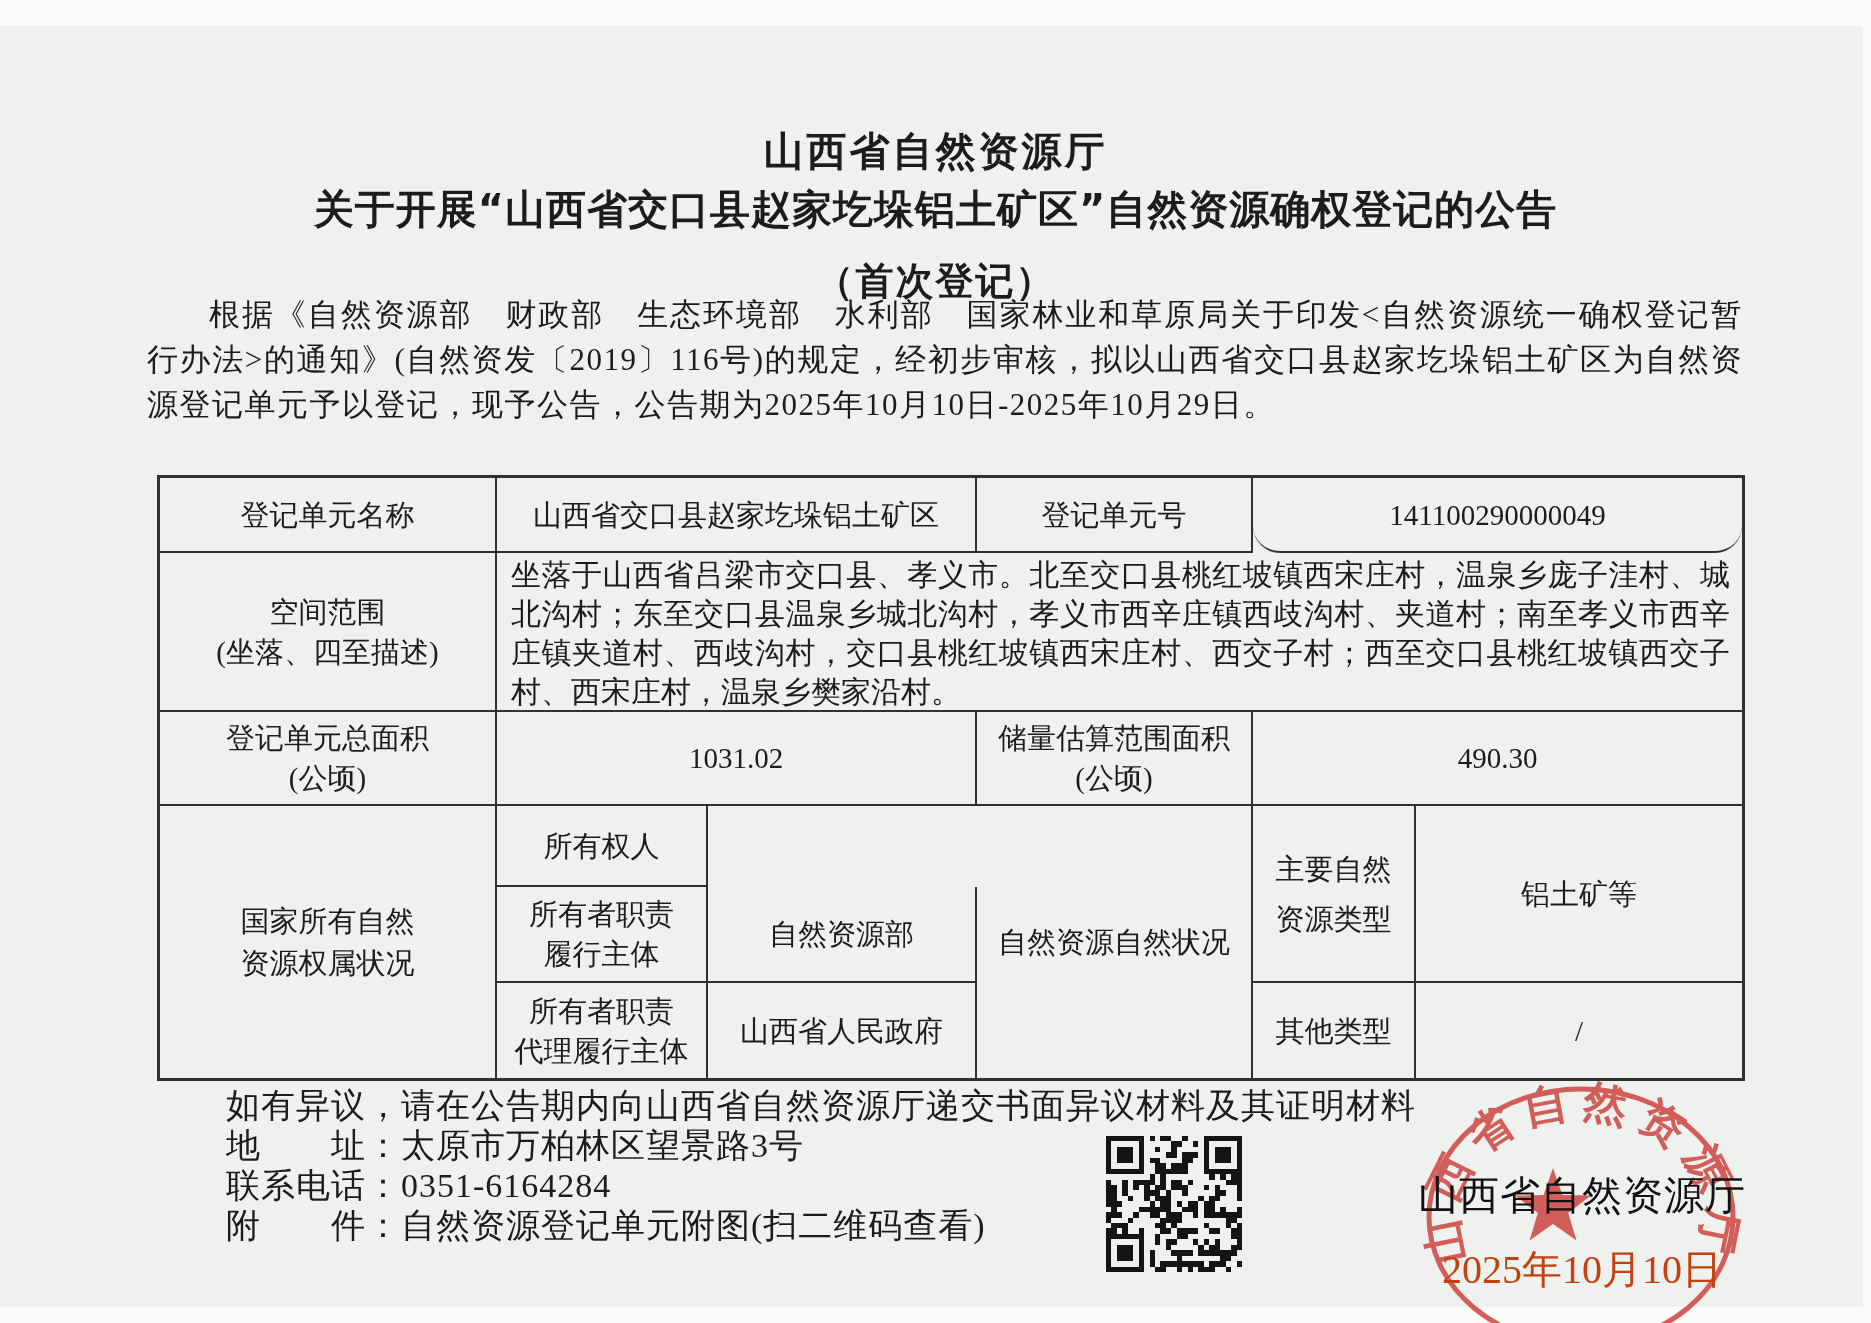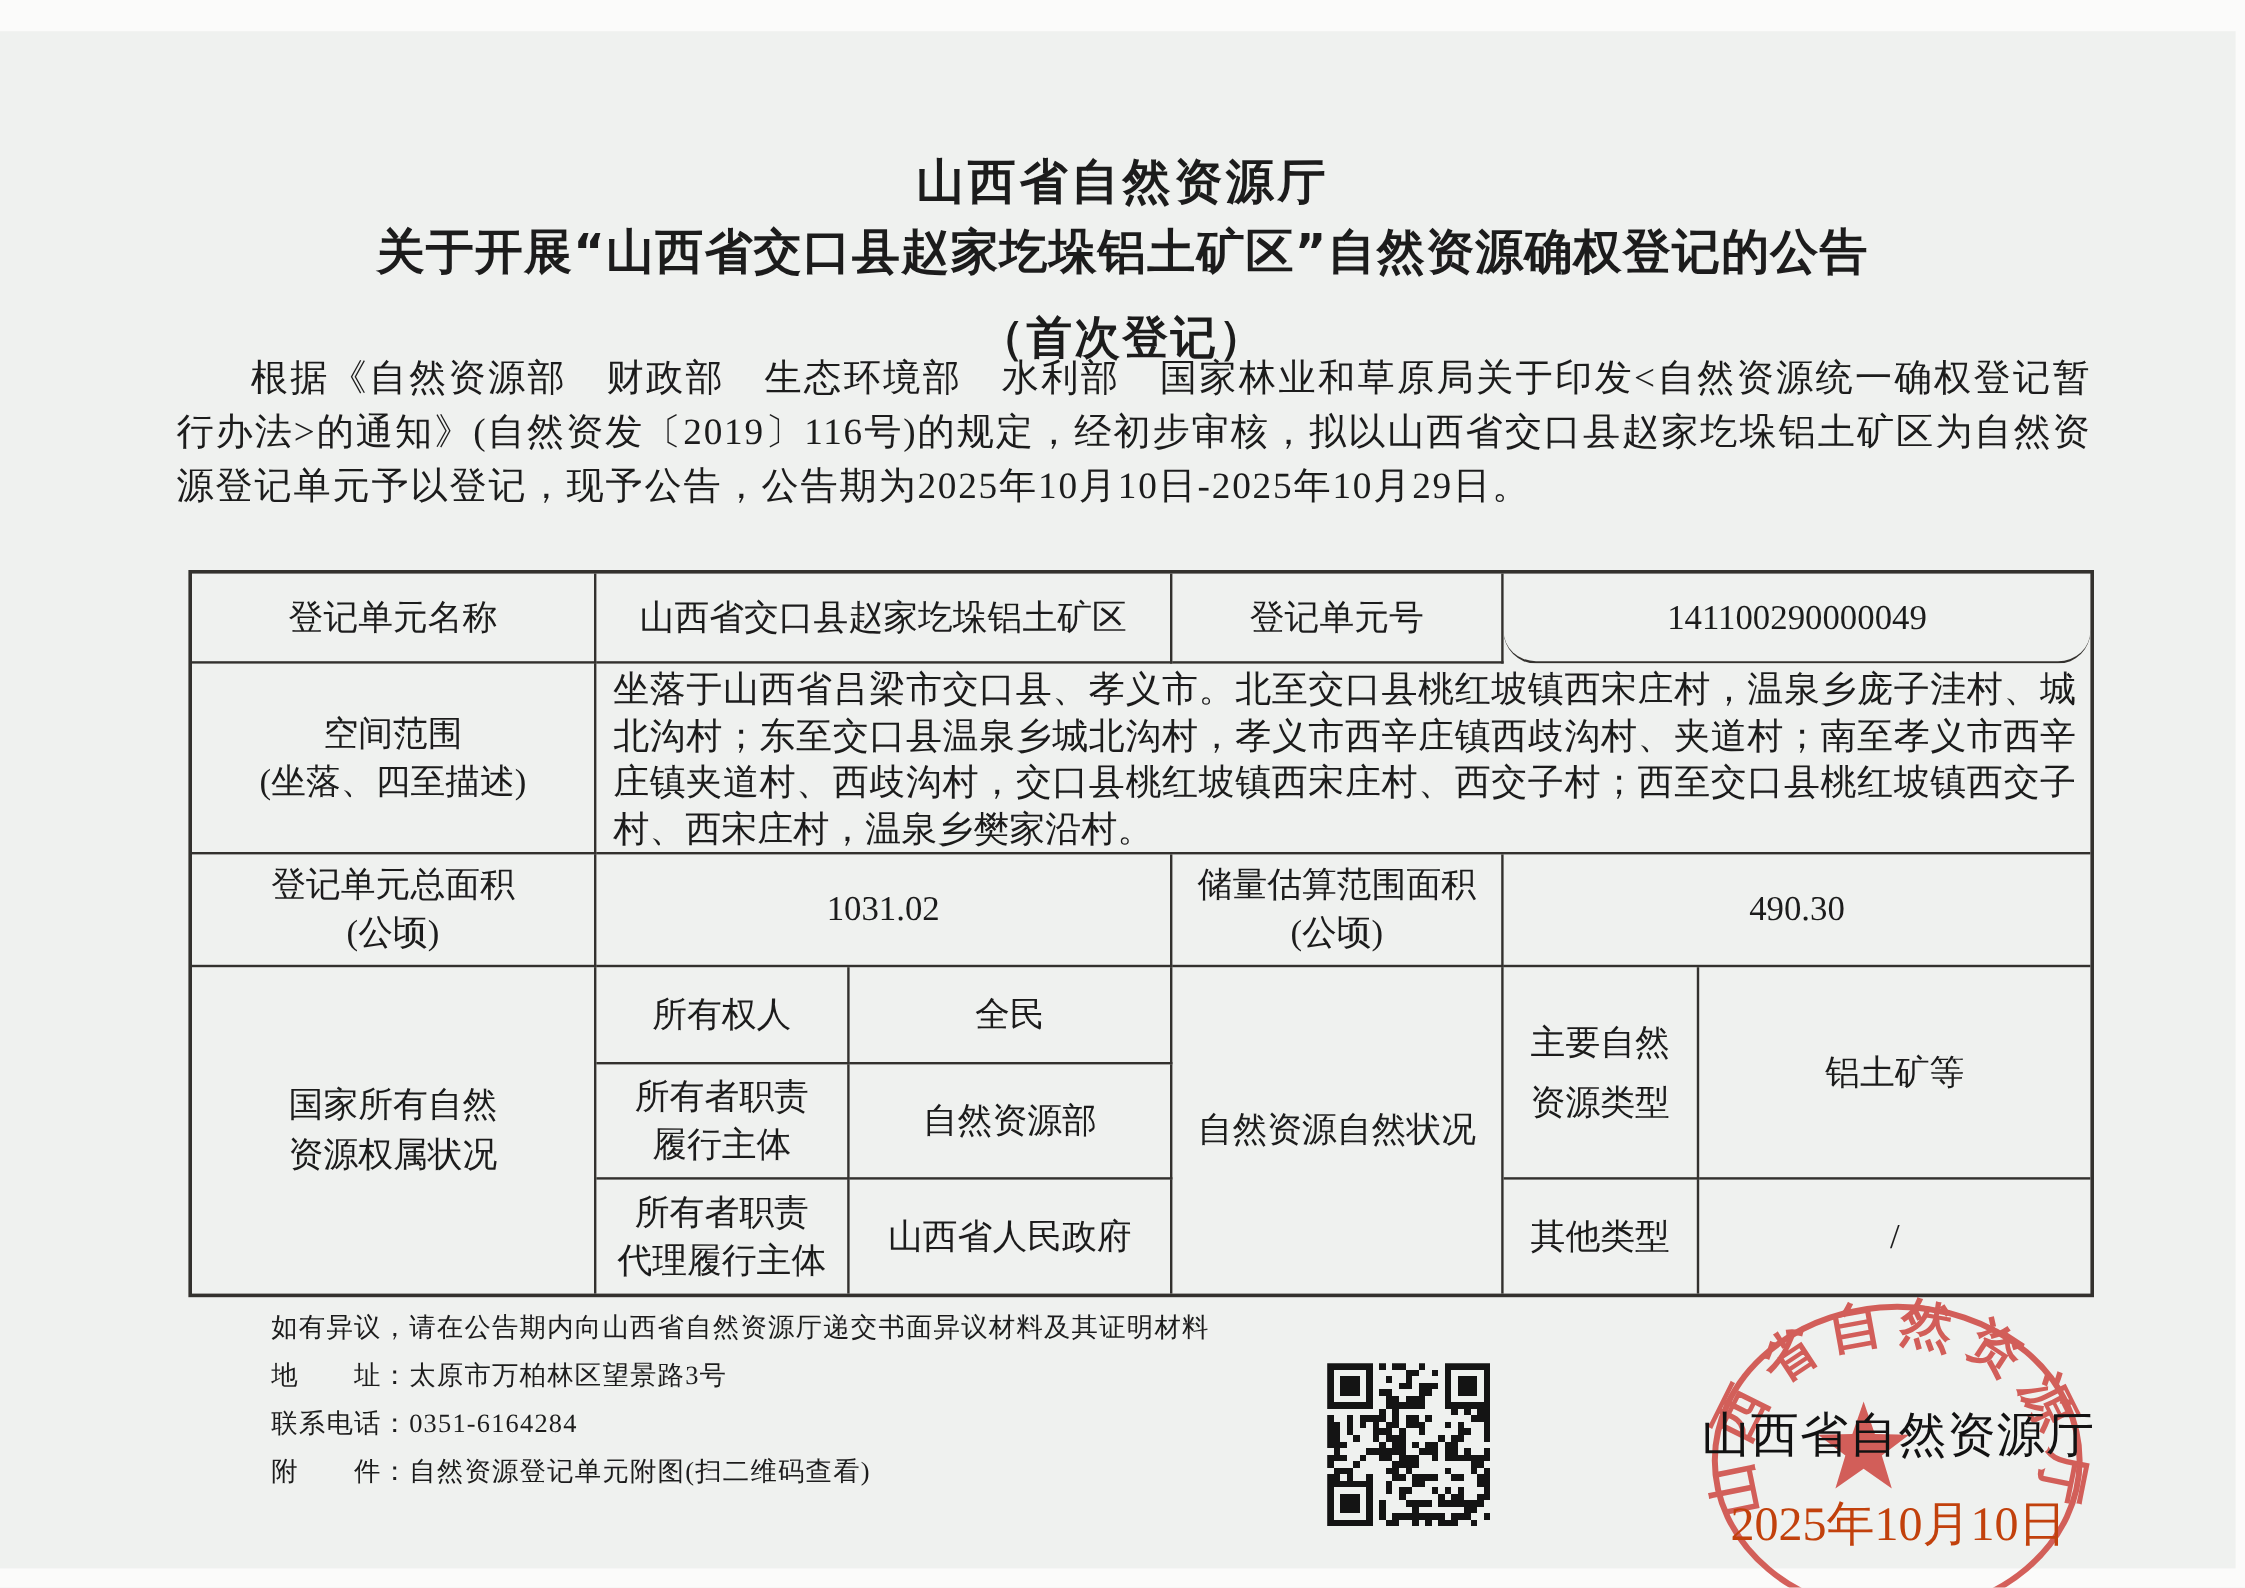--- a/index.html
+++ b/index.html
@@ -64,21 +64,21 @@
   .cell.scope-text{
     display:block;
     text-align:justify;white-space:normal;
     font-size:30px;line-height:39px;
     padding:2px 12px 0 14px;
   }
   .cell.tight{line-height:40px;}
 
   .footer-notes{
     position:absolute;left:226px;top:1086px;width:1100px;
-    font-size:22px;line-height:40px;letter-spacing:1px;
+    font-size:34px;line-height:40px;letter-spacing:1px;
   }
   .footer-notes div{white-space:pre;}
 
   .qr{position:absolute;left:1106px;top:1136px;width:136px;height:136px;}
 
   .seal-svg{position:absolute;left:1411px;top:1036px;width:340px;height:290px;pointer-events:none;}
   .sign-org{
     position:absolute;left:1414px;top:1168px;width:336px;
     text-align:center;font-size:40px;color:#121212;letter-spacing:1px;
   }
@@ -113,21 +113,20 @@
 (公顷)</div>
     <div class="cell" style="grid-column:2/4;grid-row:3;">1031.02</div>
     <div class="cell tight" style="grid-column:4;grid-row:3;">储量估算范围面积
 (公顷)</div>
     <div class="cell no-r" style="grid-column:5/7;grid-row:3;">490.30</div>
 
     <div class="cell no-b" style="grid-column:1;grid-row:4/7;">国家所有自然
 资源权属状况</div>
 
     <div class="cell" style="grid-column:2;grid-row:4;">所有权人</div>
-    <div class="cell" style="grid-column:3;grid-row:4;">全民</div>
     <div class="cell tight" style="grid-column:2;grid-row:5;">所有者职责
 履行主体</div>
     <div class="cell" style="grid-column:3;grid-row:5;">自然资源部</div>
     <div class="cell no-b tight" style="grid-column:2;grid-row:6;">所有者职责
 代理履行主体</div>
     <div class="cell no-b" style="grid-column:3;grid-row:6;">山西省人民政府</div>
 
     <div class="cell no-b" style="grid-column:4;grid-row:4/7;">自然资源自然状况</div>
 
     <div class="cell" style="grid-column:5;grid-row:4/6;line-height:50px;">主要自然

